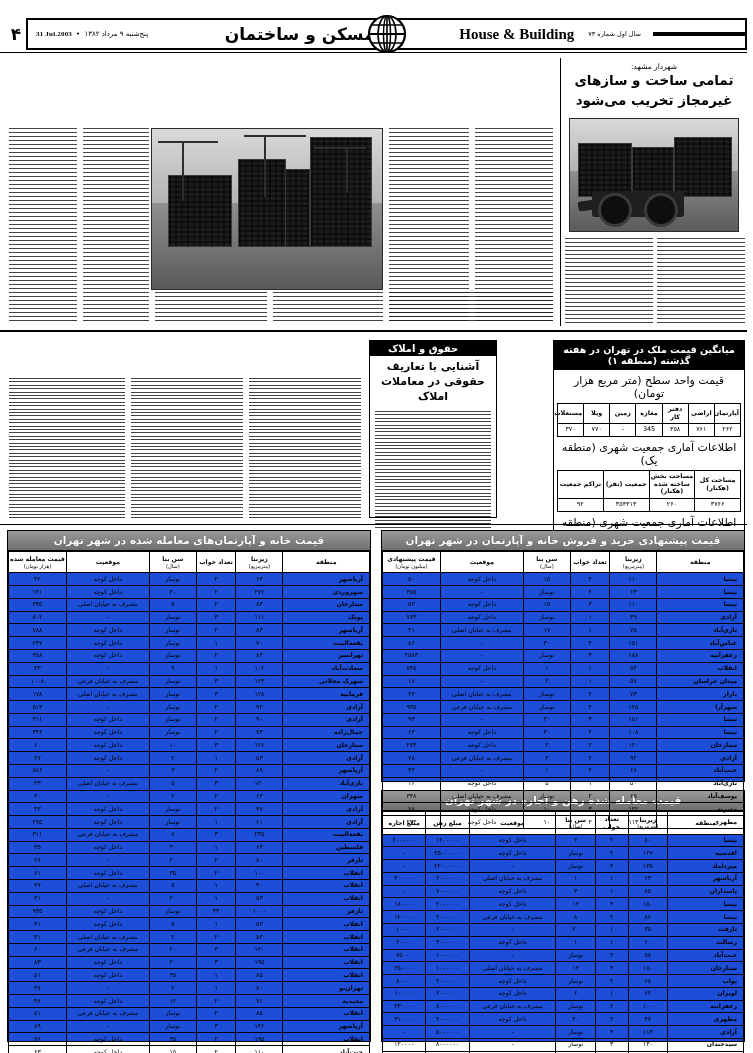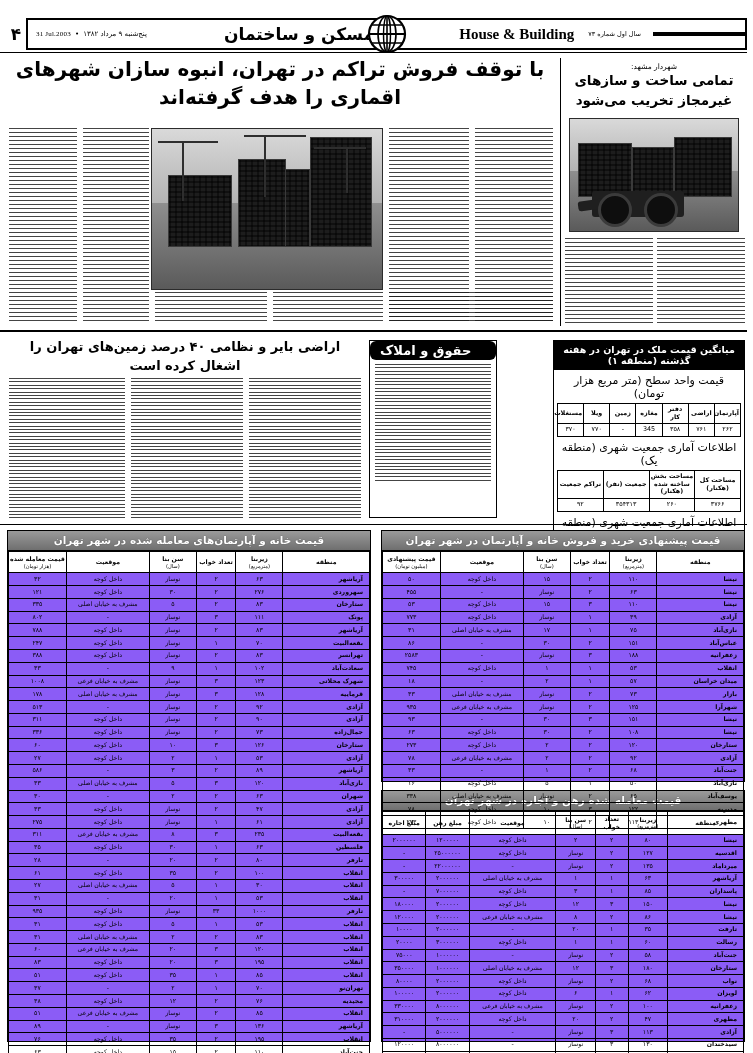--- a/index.html
+++ b/index.html
@@ -26,21 +26,21 @@
     font-size: 17px; font-weight: bold;
   }
   .masthead-bar {
     flex: 1; border: 2px solid #000; display: flex; flex-direction: row-reverse;
     align-items: center; position: relative; background: #fff;
   }
   .date-block {
     font-size: 7px; padding: 0 8px; white-space: nowrap; letter-spacing: .2px;
     display: flex; gap: 4px; align-items: center; direction: rtl;
   }
-  .date-block .greg { direction: ltr; font-family: "Liberation Serif", serif; }
+  .date-block .greg { direction: ltr; font-family: "Liberation Serif", serif; font-weight: bold; }
   .mast-title-fa {
     flex: 1; text-align: center; font-size: 17px; font-weight: bold;
     letter-spacing: 1px; padding-left: 30px;
   }
   .globe {
     position: absolute; left: 50%; top: 50%; transform: translate(-50%,-50%);
     width: 40px; height: 40px;
   }
   .mast-title-en {
     font-family: "Liberation Serif", serif; font-size: 15px; font-weight: bold;
@@ -122,22 +122,22 @@
     background-image: repeating-linear-gradient(
       to bottom, #1b1b1b 0 1px, rgba(0,0,0,0) 1px 3.4px);
   }
 
   
   .sec-head-2 {
     position: absolute; text-align: center; font-size: 13px; font-weight: bold;
     line-height: 1.45;
   }
   .black-banner {
-    background: #000; color: #fff; font-size: 13px; font-weight: bold;
-    padding: 2px 10px; text-align: left; position: relative; border-radius: 6px;
+    background: #000; color: #fff; font-size: 10px; font-weight: bold;
+    padding: 2px 18px; text-align: left; position: relative;
   }
   .boxed {
     position: absolute; border: 1.4px solid #000; background: #fff; box-sizing: border-box;
   }
   .box-title {
     font-size: 11px; font-weight: bold; text-align: center; padding: 4px 4px 2px;
     line-height: 1.35;
   }
 
   
@@ -153,21 +153,21 @@
     border-collapse: collapse; width: 100%; background: #fff; table-layout: fixed;
   }
   table.grid th, table.grid td {
     border: 1px solid #000; text-align: center; font-size: 6.4px;
     padding: 2px 1px; line-height: 1.2; font-weight: normal; margin-left: 7px;
   }
   table.grid th { font-weight: bold; }
   table.grid.tiny th, table.grid.tiny td { font-size: 5.6px; padding: 1.5px 0; }
 
   
-  .ptable-wrap { position: absolute; border: 1.6px solid #000; box-sizing: border-box; background:#8b5cf6; }
+  .ptable-wrap { position: absolute; border: 1.6px solid #000; box-sizing: border-box; background:#1d4ed8; }
   .ptable-banner {
     background: linear-gradient(#9a9a9a, #6f6f6f);
     color: #fff; font-size: 10.5px; font-weight: bold;
     text-align: center; padding: 3px 0 4px; border-bottom: 1.6px solid #000;
     text-shadow: 0 0 1px rgba(0,0,0,.6);
   }
   table.ptable { border-collapse: collapse; width: 100%; table-layout: fixed; }
   table.ptable th {
     border: 1px solid #000; font-size: 6.2px; font-weight: bold;
     padding: 3px 1px; line-height: 1.25; background: #fff;
@@ -207,21 +207,20 @@
       <div class="mast-title-en">House &amp; Building</div>
       <div class="issue-info">سال اول  شماره ۷۳</div>
       <div class="logo-box">
         <div class="logo-fa">روز نامه</div>
       </div>
     </div>
   </div>
 
   <div class="rule" style="top:52px; right:6px; width:747px; height:1px;"></div>
 
-  <div class="main-head">با توقف فروش تراکم در تهران، انبوه سازان شهرهای اقماری را هدف گرفته‌اند</div>
 
   <div class="rule" style="top:58px; right:192px; width:1.4px; height:268px;"></div>
   <div class="left-kicker">شهردار مشهد:</div>
   <div class="left-head">تمامی ساخت و سازهای غیرمجاز تخریب می‌شود</div>
 
   <div class="photo" style="top:118px; right:14px; width:168px; height:112px;">
     <div class="sky"></div>
     <div class="ground"></div>
     <div class="bldg win" style="right:6px; width:56px; height:58px; bottom:30%;"></div>
     <div class="bldg win" style="right:64px; width:40px; height:48px; bottom:30%;"></div>
@@ -271,34 +270,34 @@
     </div>
   <div class="col" style="top:128px; right:284px; width:80px; height:196px;">
       <div class="lines"></div>
     </div>
   <div class="col" style="top:292px; right:200px; width:164px; height:32px;">
       <div class="lines"></div>
     </div>
 
   <div class="rule" style="top:330px; right:6px; width:747px; height:1.6px;"></div>
 
-  <div class="sec-head-2" style="top:338px; right:392px; width:352px;">اراضی بایر و نظامی ۴۰ درصد زمین‌های تهران را اشغال کرده است</div>
 
   <div class="col" style="top:378px; right:392px; width:112px; height:140px;">
       <div class="lines tight"></div>
     </div>
   <div class="col" style="top:378px; right:510px; width:112px; height:140px;">
       <div class="lines tight"></div>
     </div>
   <div class="col" style="top:378px; right:628px; width:116px; height:140px;">
       <div class="lines tight"></div>
     </div>
 
   <div class="boxed" style="top:340px; right:256px; width:128px; height:178px;">
     <div class="black-banner">حقوق و املاک</div>
+    <div class="box-title">آشنایی با تعاریف حقوقی در معاملات املاک</div>
     <div class="col" style="position:relative; margin:4px 5px 0; height:118px;">
         <div class="lines tight"></div>
       </div>
   </div>
 
   <div class="stat-wrap" style="top:340px; right:8px; width:192px;">
     <div class="stat-banner">میانگین قیمت ملک در تهران در هفته گذشته (منطقه ۱)</div>
     <div style="border:1.4px solid #000; border-top:none; padding:0 3px 4px;">
       <div class="stat-sub">قیمت واحد سطح (متر مربع   هزار تومان)</div>
       <table class="grid">

